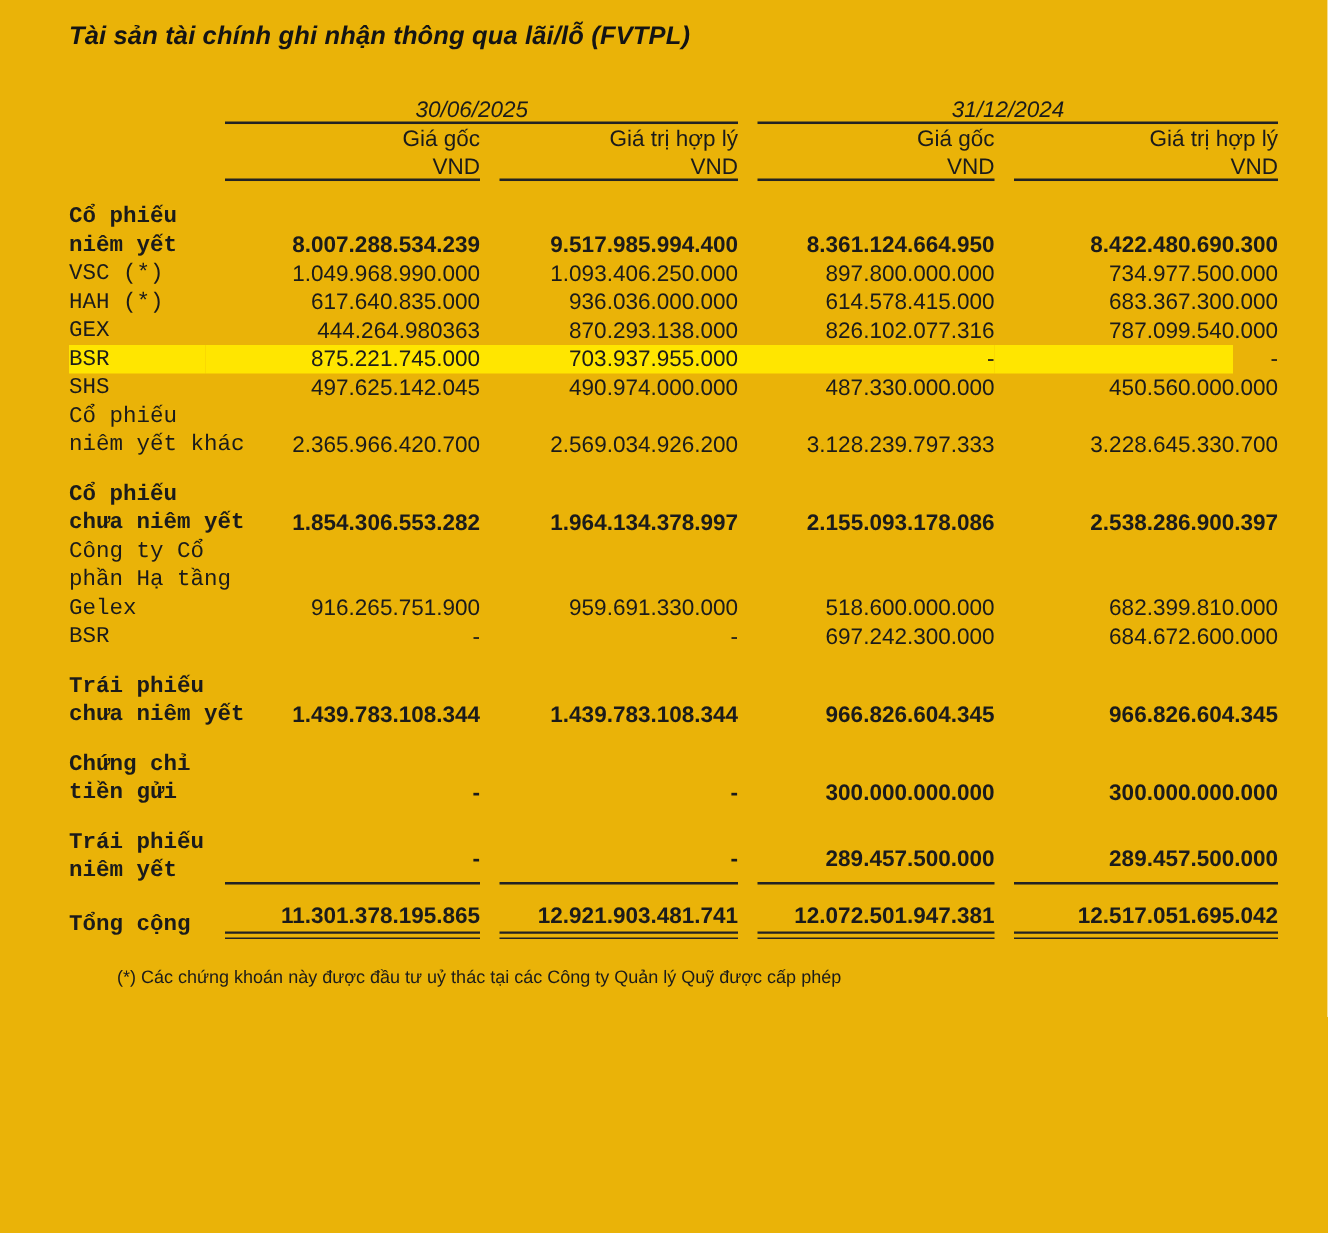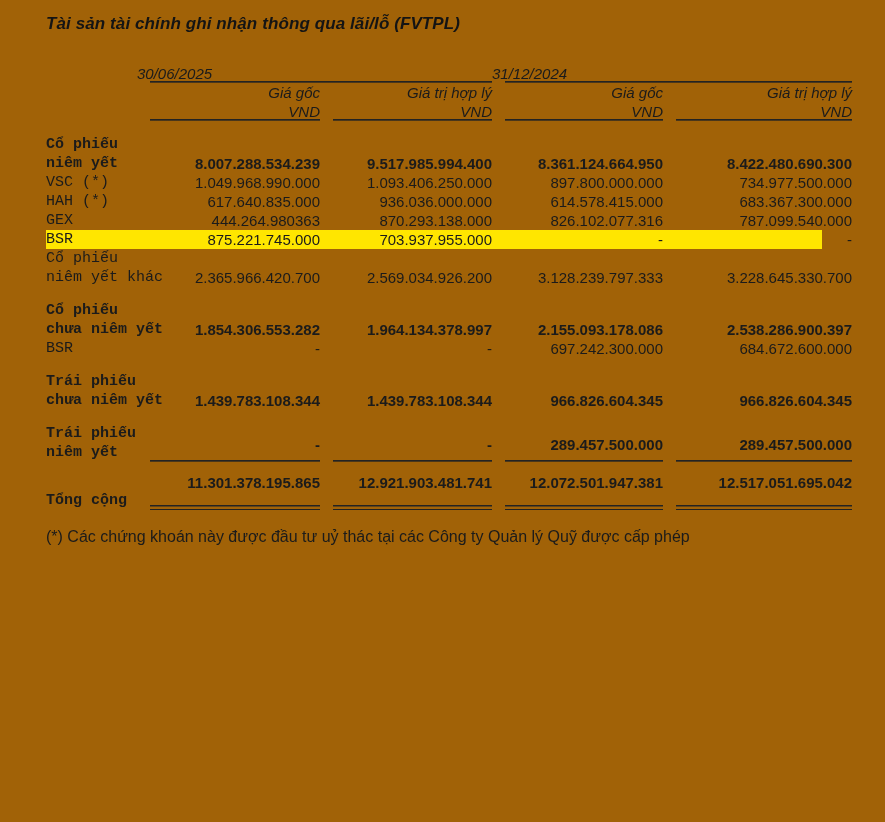--- a/index.html
+++ b/index.html
@@ -6,21 +6,21 @@
   body {
     font-family: "Liberation Sans", sans-serif;
     color: #1b1b1b;
     -webkit-font-smoothing: antialiased;
   }
   .page {
     width: 885px;
     height: 822px;
     box-sizing: border-box;
     padding: 14px 28px 0 46px;
-    background: #a16207;
+    background: #eab308;
     overflow: hidden;
   }
   .title {
     font-size: 17px;
     font-weight: bold;
     font-style: italic;
     letter-spacing: 0.1px;
     margin: 0 0 30px 0;
     color: #141414;
   }
@@ -29,30 +29,30 @@
     table-layout: fixed;
     width: 806px;
     font-size: 15px;
     line-height: 19px;
   }
   table.fin td { padding: 0; vertical-align: bottom; }
   td.lbl { white-space: pre; overflow: visible; font-family: Liberation Mono, monospace; }
   td.val, td.colhead { text-align: right; padding-left: 13px; }
   
   td.period {
+    text-align: center;
     font-style: italic;
     padding-left: 13px;
     padding-bottom: 3px;
     background-image: linear-gradient(#232323, #232323);
     background-repeat: no-repeat;
     background-position: 13px 100%;
     background-size: calc(100% - 13px) 1.7px;
   }
   td.colhead {
-    font-style: italic;
     white-space: pre-line;
     padding-top: 6px;
     padding-bottom: 3px;
     background-image: linear-gradient(#232323, #232323);
     background-repeat: no-repeat;
     background-position: 13px 100%;
     background-size: calc(100% - 13px) 1.7px;
   }
   tbody tr.gap td { padding-top: 14px; }
   tbody tr.bold td { font-weight: bold; }
@@ -69,26 +69,27 @@
     background-size: calc(100% - 13px) 1.7px;
     padding-bottom: 8px;
   }
   
   tbody tr.rule-double td { padding-top: 11px; }
   tbody tr.rule-double td.val {
     background-image: linear-gradient(#232323, #232323), linear-gradient(#232323, #232323);
     background-repeat: no-repeat;
     background-position: 13px 100%, 13px calc(100% - 3.4px);
     background-size: calc(100% - 13px) 1.5px, calc(100% - 13px) 1.5px;
-    padding-bottom: 18px;
+    padding-bottom: 6px;
   }
   .footnote {
-    font-size: 16px;
+    font-size: 12px;
     margin-top: 18px;
     color: #1b1b1b;
+    margin-left: 32px;
   }
 </style>
 </head>
 <body>
 
 <div class="page">
   <h1 class="title">Tài sản tài chính ghi nhận thông qua lãi/lỗ (FVTPL)</h1>
 
   <table class="fin">
     <colgroup>
@@ -147,50 +148,74 @@
           <td class="val">787.099.540.000</td>
         </tr>
         <tr class="hl-row">
           <td class="lbl">BSR</td>
           <td class="val">875.221.745.000</td>
           <td class="val">703.937.955.000</td>
           <td class="val">-</td>
           <td class="val">-</td>
         </tr>
         <tr>
+          <td class="lbl">SHS</td>
+          <td class="val">497.625.142.045</td>
+          <td class="val">490.974.000.000</td>
+          <td class="val">487.330.000.000</td>
+          <td class="val">450.560.000.000</td>
+        </tr>
+        <tr>
           <td class="lbl">Cổ phiếu
 niêm yết khác</td>
           <td class="val">2.365.966.420.700</td>
           <td class="val">2.569.034.926.200</td>
           <td class="val">3.128.239.797.333</td>
           <td class="val">3.228.645.330.700</td>
         </tr>
         <tr class="bold gap">
           <td class="lbl">Cổ phiếu
 chưa niêm yết</td>
           <td class="val">1.854.306.553.282</td>
           <td class="val">1.964.134.378.997</td>
           <td class="val">2.155.093.178.086</td>
           <td class="val">2.538.286.900.397</td>
         </tr>
         <tr>
+          <td class="lbl">Công ty Cổ
+phần Hạ tầng
+Gelex</td>
+          <td class="val">916.265.751.900</td>
+          <td class="val">959.691.330.000</td>
+          <td class="val">518.600.000.000</td>
+          <td class="val">682.399.810.000</td>
+        </tr>
+        <tr>
           <td class="lbl">BSR</td>
           <td class="val">-</td>
           <td class="val">-</td>
           <td class="val">697.242.300.000</td>
           <td class="val">684.672.600.000</td>
         </tr>
         <tr class="bold gap">
           <td class="lbl">Trái phiếu
 chưa niêm yết</td>
           <td class="val">1.439.783.108.344</td>
           <td class="val">1.439.783.108.344</td>
           <td class="val">966.826.604.345</td>
           <td class="val">966.826.604.345</td>
         </tr>
+        <tr class="bold gap">
+          <td class="lbl">Chứng chỉ
+tiền gửi</td>
+          <td class="val">-</td>
+          <td class="val">-</td>
+          <td class="val">300.000.000.000</td>
+          <td class="val">300.000.000.000</td>
+        </tr>
         <tr class="bold gap rule-single">
           <td class="lbl">Trái phiếu
 niêm yết</td>
           <td class="val">-</td>
           <td class="val">-</td>
           <td class="val">289.457.500.000</td>
           <td class="val">289.457.500.000</td>
         </tr>
         <tr class="bold rule-double">
           <td class="lbl">Tổng cộng</td>

